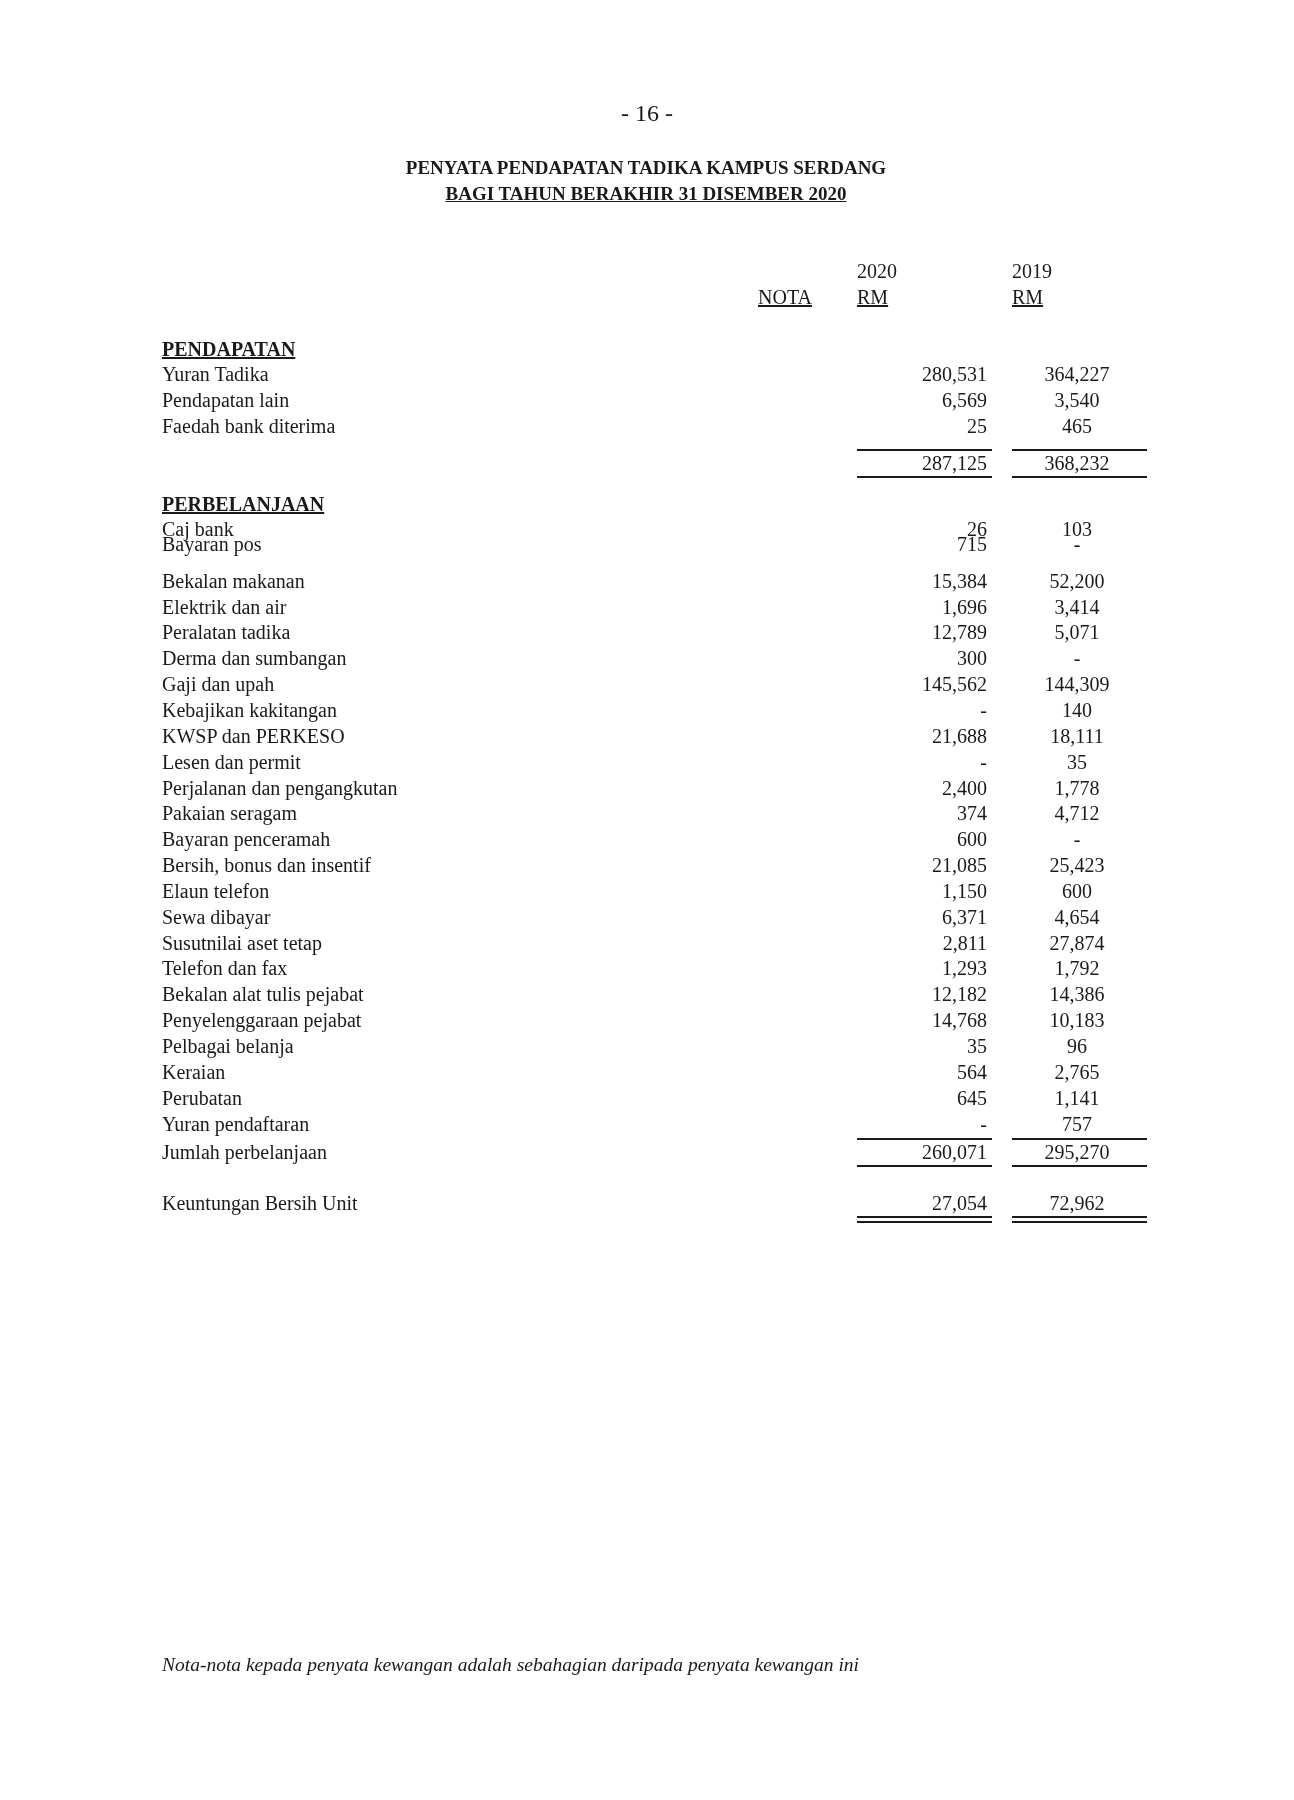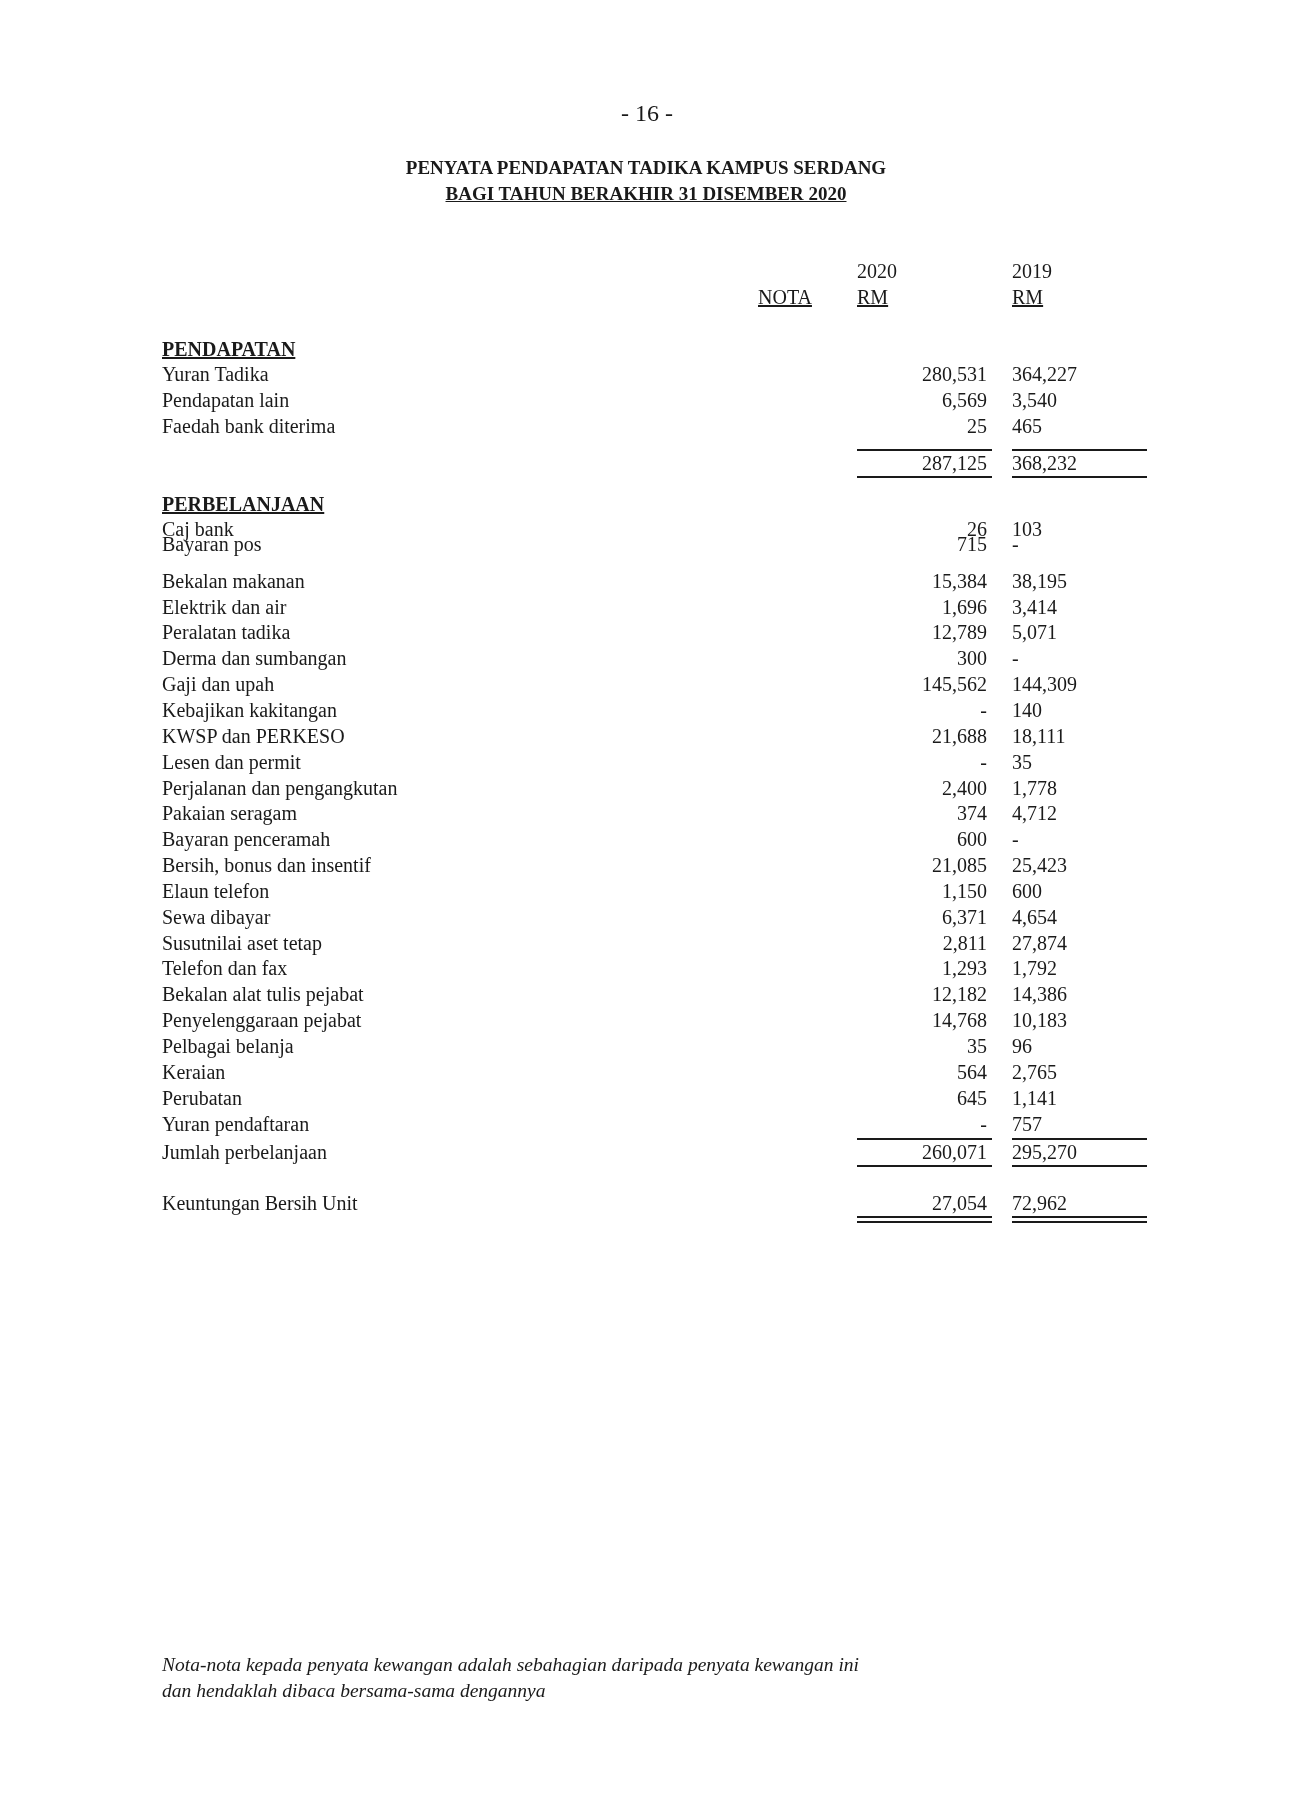--- a/index.html
+++ b/index.html
@@ -15,21 +15,21 @@
   .hdr-y19 { left: 1012px; width: 135px; top: 260px; }
   .hdr-rm20 { left: 857px; width: 135px; top: 286px; }
   .hdr-rm19 { left: 1012px; width: 135px; top: 286px; }
   .hdr-center { text-align: left; }
   .hdr-center span { display: inline-block; }
   .u { text-decoration: underline; }
   .section { position: absolute; left: 162px; font-weight: bold; text-decoration: underline; font-size: 20px; }
   .row { position: absolute; left: 162px; width: 985px; height: 26px; }
   .row .label { position: absolute; left: 0; top: 0; white-space: nowrap; }
   .row .v20 { position: absolute; left: 695px; width: 130px; text-align: right; top: 0; }
-  .row .v19 { position: absolute; left: 850px; width: 130px; text-align: left; top: 0; }
+  .row .v19 { position: absolute; left: 850px; width: 130px; text-align: center; top: 0; }
   .rule { position: absolute; height: 0; border-top: 2px solid #1a1a1a; }
   .c20 { left: 857px; width: 135px; }
   .c19 { left: 1012px; width: 135px; }
   .footnote { position: absolute; left: 162px; top: 1652px; font-style: italic; font-size: 19.5px; line-height: 26px; }
 </style>
 </head>
 <body>
 
 <div class="page-number">- 16 -</div>
 
@@ -79,21 +79,21 @@
       <span class="v19">103</span>
     </div>
     <div class="row" style="top: 533px;">
       <span class="label">Bayaran pos</span>
       <span class="v20">715</span>
       <span class="v19">-</span>
     </div>
     <div class="row" style="top: 569.7px;">
       <span class="label">Bekalan makanan</span>
       <span class="v20">15,384</span>
-      <span class="v19">38,195</span>
+      <span class="v19">52,200</span>
     </div>
     <div class="row" style="top: 595.55px;">
       <span class="label">Elektrik dan air</span>
       <span class="v20">1,696</span>
       <span class="v19">3,414</span>
     </div>
     <div class="row" style="top: 621.4px;">
       <span class="label">Peralatan tadika</span>
       <span class="v20">12,789</span>
       <span class="v19">5,071</span>
@@ -210,14 +210,13 @@
   <span class="v20">27,054</span>
   <span class="v19">72,962</span>
 </div>
 <div class="rule c20" style="top:1216px;"></div>
 <div class="rule c19" style="top:1216px;"></div>
 <div class="rule c20" style="top:1221px;"></div>
 <div class="rule c19" style="top:1221px;"></div>
 
 <div class="footnote">
   <div>Nota-nota kepada penyata kewangan adalah sebahagian daripada penyata kewangan ini</div>
-  <div>dan hendaklah dibaca bersama-sama dengannya</div>
 </div>
 
 </body></html>

